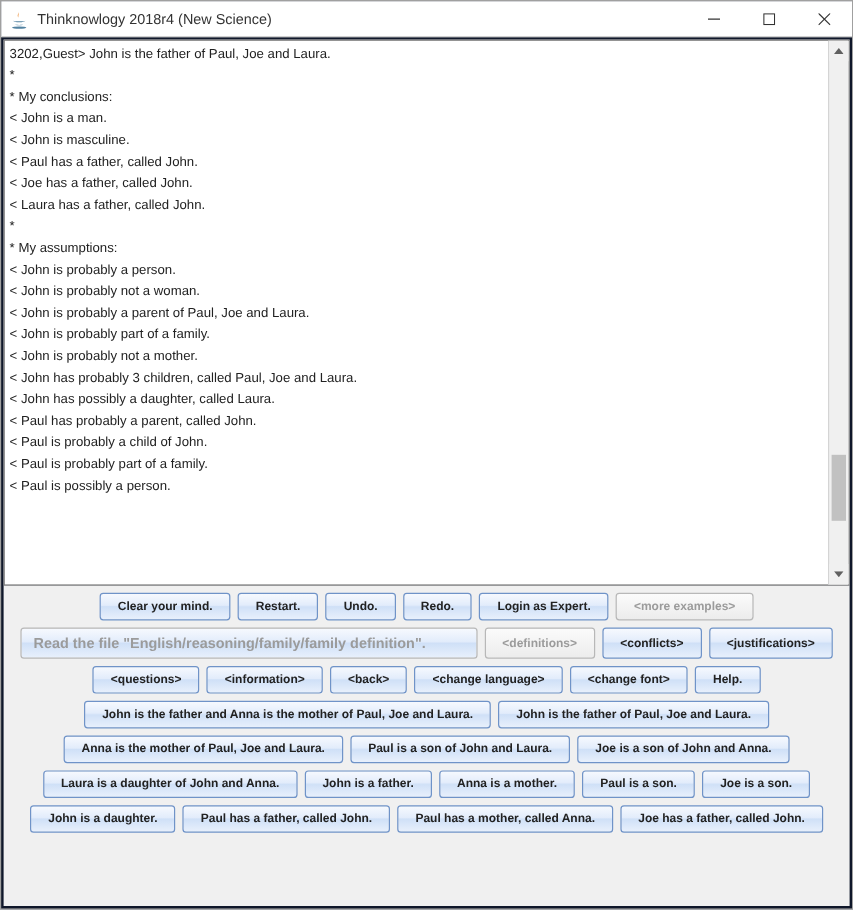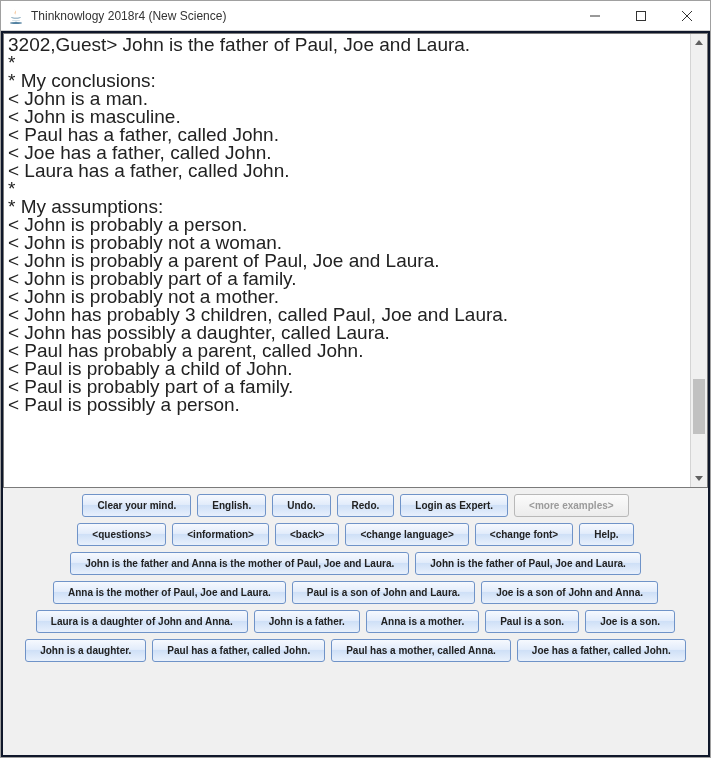--- a/index.html
+++ b/index.html
@@ -60,21 +60,21 @@
     position: relative;
     height: 455px;
     border: 1px solid #7a7a7a;
     background: #fff;
     display: flex;
   }
   .output-text {
     flex: 1;
     padding: 2px 4px;
     font-family: "Segoe UI", Tahoma, sans-serif;
-    font-size: 19px;
+    font-size: 11px;
     line-height: 18px;
     white-space: pre-wrap;
     color: #222;
     overflow: hidden;
   }
   .scrollbar {
     width: 17px;
     background: #f0f0f0;
     border-left: 1px solid #d4d4d4;
     position: relative;
@@ -209,27 +209,33 @@
               <polygon points="0,0 8,0 4,5" fill="#606060"></polygon>
             </svg>
         </div>
       </div>
     </div>
 
     <div class="button-area">
 
       <div class="row">
         <button class="btn">Clear your mind.</button>
-        <button class="btn">English.</button>
+        <button class="btn">Restart.</button>
         <button class="btn">Undo.</button>
         <button class="btn">Redo.</button>
         <button class="btn">Login as Expert.</button>
         <button class="btn disabled">&lt;more examples&gt;</button>
       </div>
 
+      <div class="row" style="padding:0 10px">
+        <span class="input-like" style="flex:1;text-align:left">Read the file "English/reasoning/family/family definition".</span>
+        <button class="btn disabled">&lt;definitions&gt;</button>
+        <button class="btn">&lt;conflicts&gt;</button>
+        <button class="btn">&lt;justifications&gt;</button>
+      </div>
 
       <div class="row">
         <button class="btn">&lt;questions&gt;</button>
         <button class="btn">&lt;information&gt;</button>
         <button class="btn">&lt;back&gt;</button>
         <button class="btn">&lt;change language&gt;</button>
         <button class="btn">&lt;change font&gt;</button>
         <button class="btn">Help.</button>
       </div>
 

